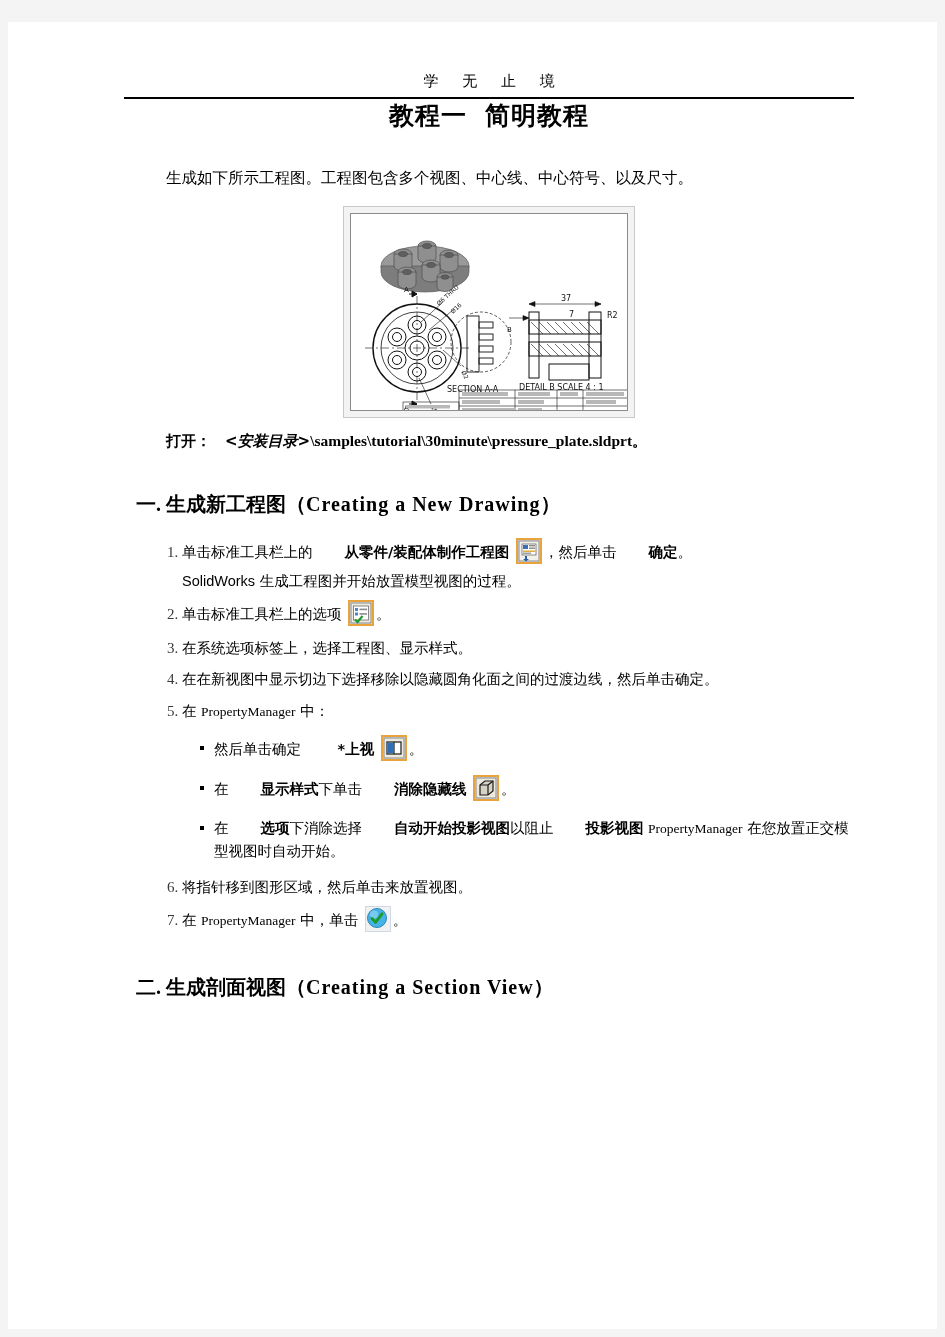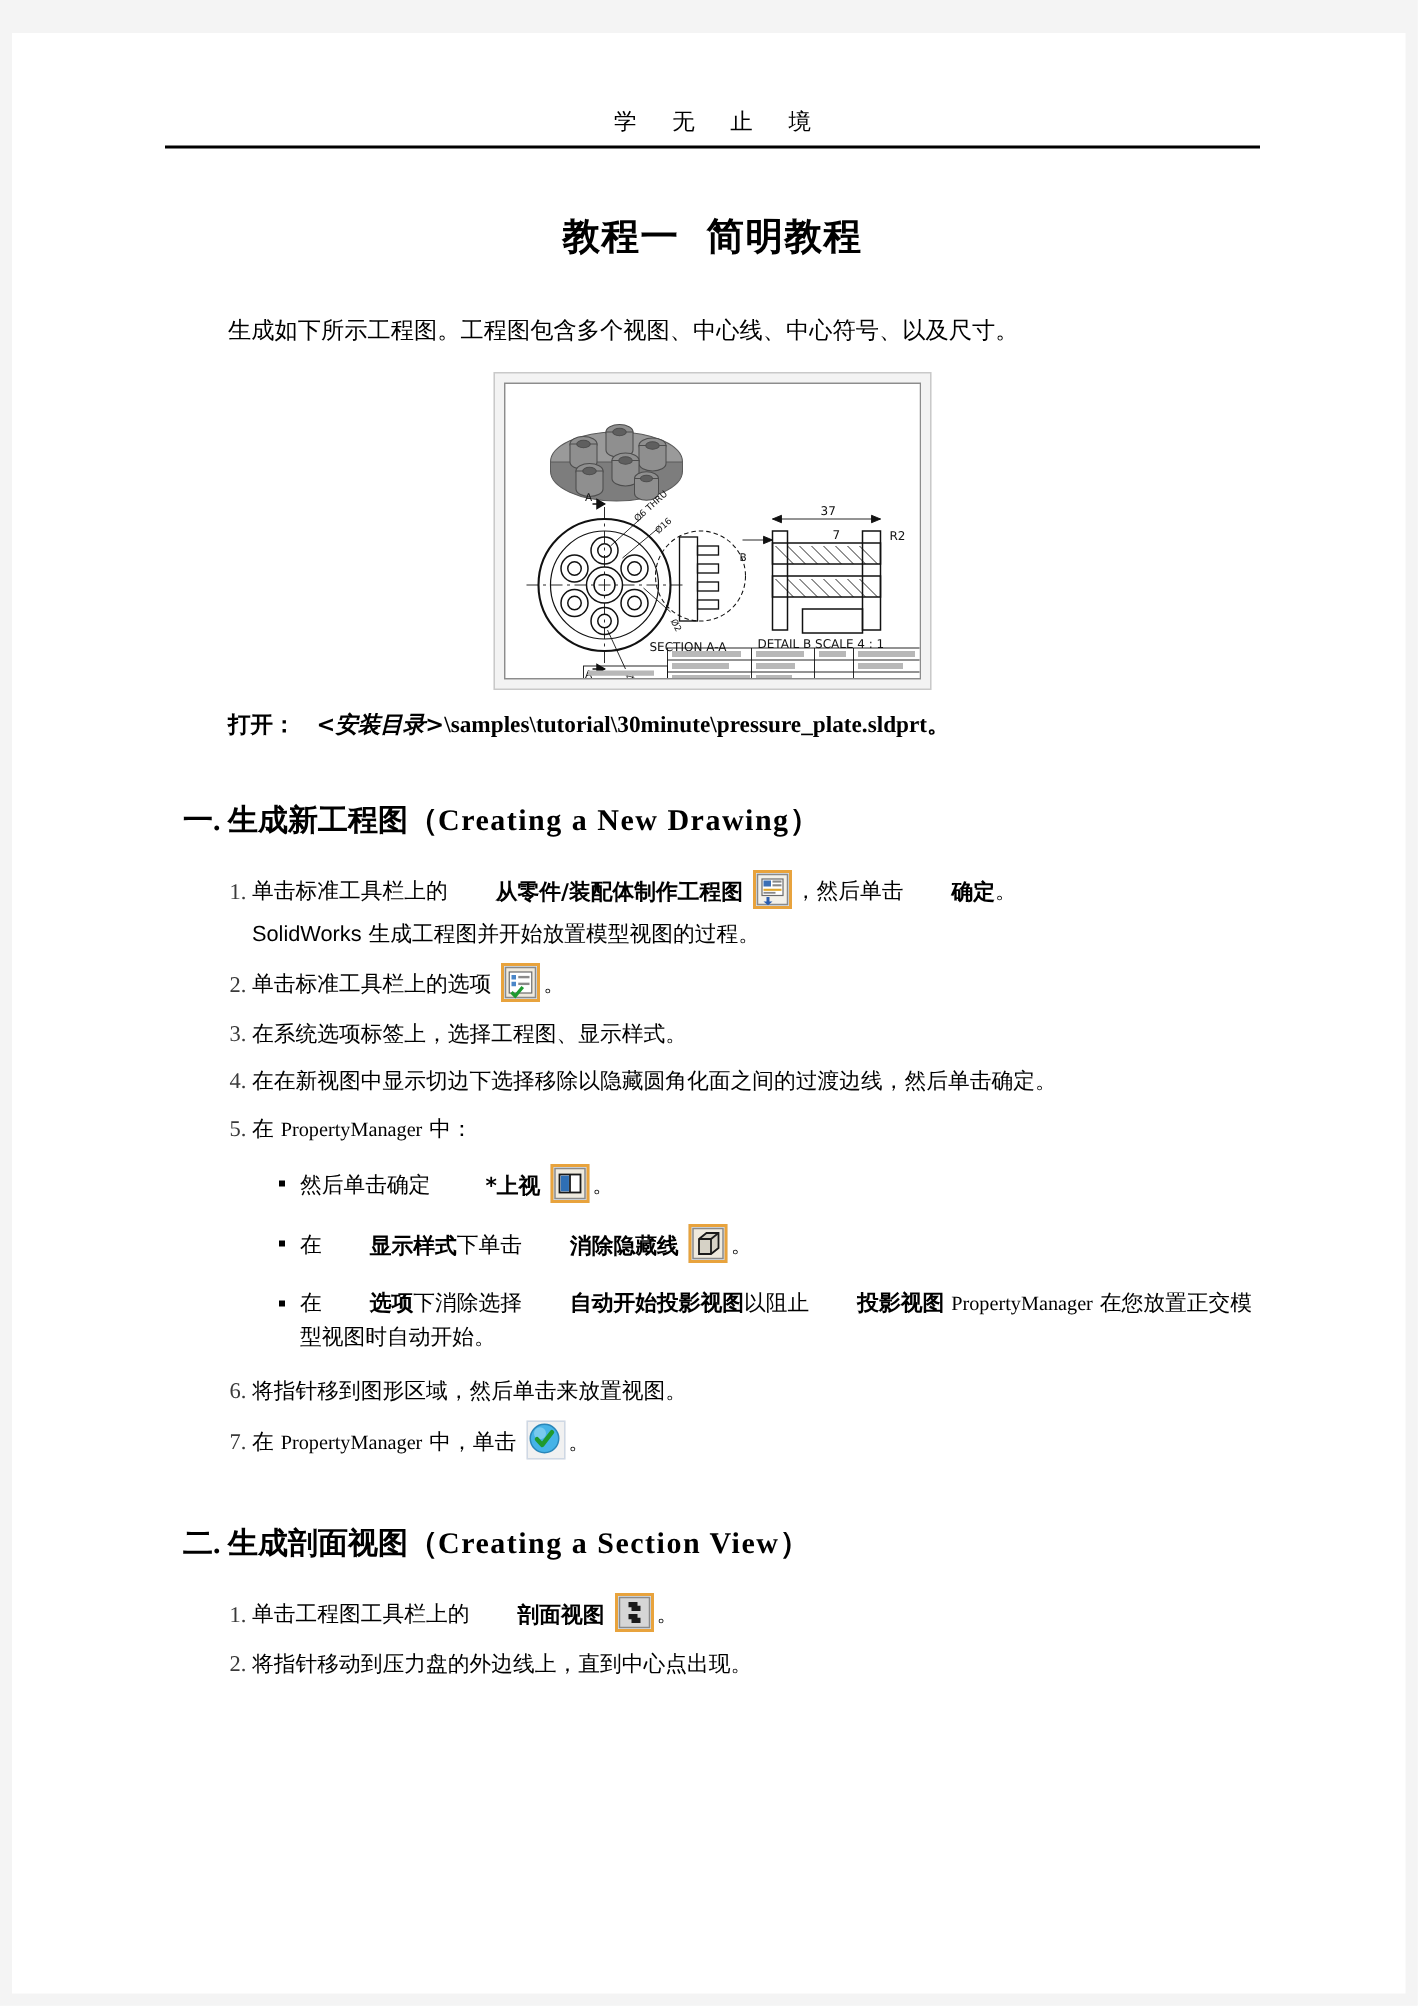--- a/index.html
+++ b/index.html
@@ -17,21 +17,21 @@
     position: absolute;
     left: 8px;
     top: 22px;
     width: 929px;
     height: 1307px;
     background: #ffffff;
     box-sizing: border-box;
   }
   .content {
     position: absolute;
-    left: 102px;
+    left: 116px;
     top: 50px;
     width: 730px;
   }
 
   
   .header-line {
     text-align: center;
     font-family: "Liberation Serif", "DejaVu Serif", serif;
     font-size: 15px;
     color: #000;
@@ -43,21 +43,20 @@
     border-top: 2px solid #000;
     margin-top: 3px;
     width: 730px;
   }
 
   
   .doc-title {
     text-align: center;
     font-size: 25px;
     font-weight: bold;
-    margin-top: 42px;
     letter-spacing: 1px;
     font-family: "Liberation Serif", "DejaVu Serif", serif;
   }
   .doc-title .gap { display:inline-block; width: 18px; }
 
   
   .para {
     font-size: 15.5px;
     line-height: 1.7;
     margin-top: 34px;
@@ -464,28 +463,15 @@
           </svg>
         </span><span>。</span>
       </li>
     </ol>
 
     <div class="sect-h">
       <span>二.</span>
       <span>生成剖面视图</span><span>（</span><span class="en">Creating  a  Section  View</span><span>）</span>
     </div>
 
-    <ol class="steps">
-      <li>
-        <span>单击工程图工具栏上的</span><b class="kw">剖面视图</b>
-        <span class="icon-chip">
-          <svg width="22" height="22" viewBox="0 0 22 22">
-            <rect x="1" y="1" width="20" height="20" fill="#d6d6d6" stroke="#8a8a8a" stroke-width="1"></rect>
-            <path d="M7 4 L13 4 L13 6.5 L15 6.5 L15 10 L9 10 L9 7.5 L7 7.5 Z" fill="#1a1a1a"></path>
-            <path d="M7 12 L13 12 L13 14.5 L15 14.5 L15 18 L9 18 L9 15.5 L7 15.5 Z" fill="#1a1a1a"></path>
-          </svg>
-        </span><span>。</span>
-      </li>
-      <li>将指针移动到压力盘的外边线上，直到中心点出现。</li>
-    </ol>
 
   </div>
 </div>
 
 </body></html>

